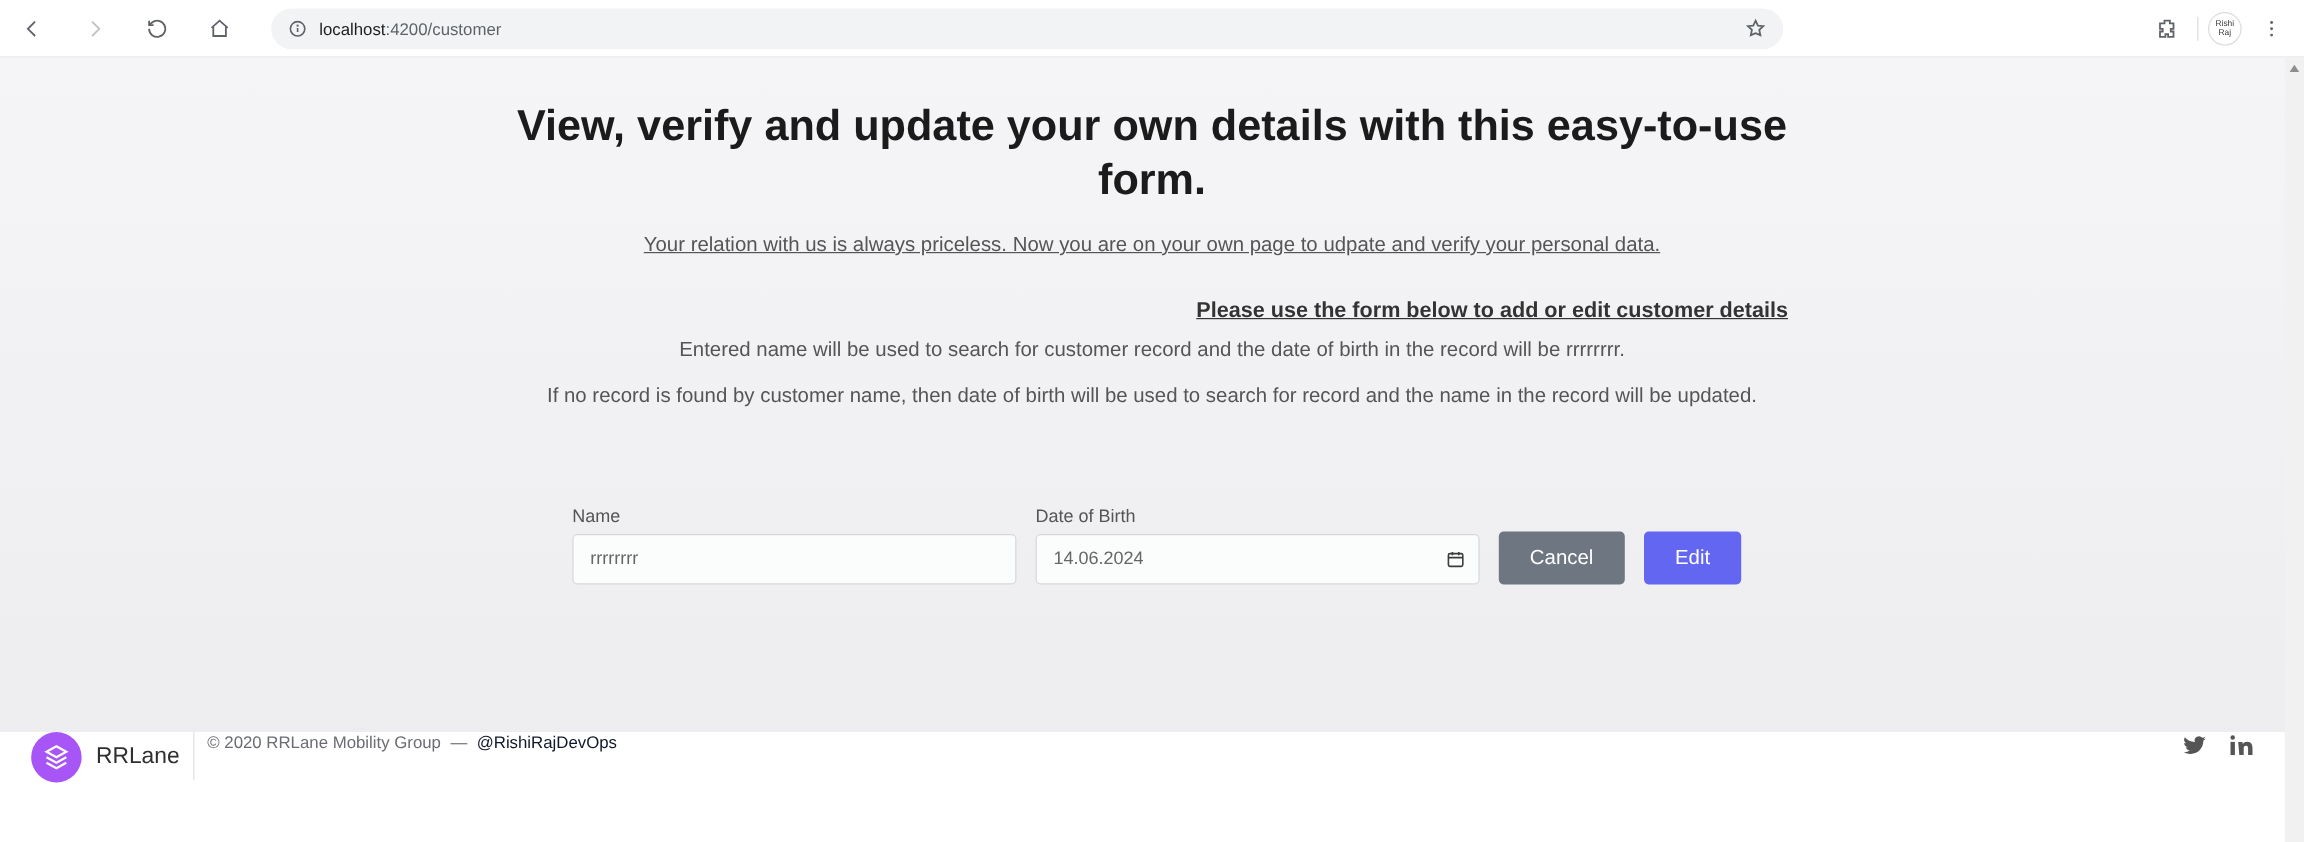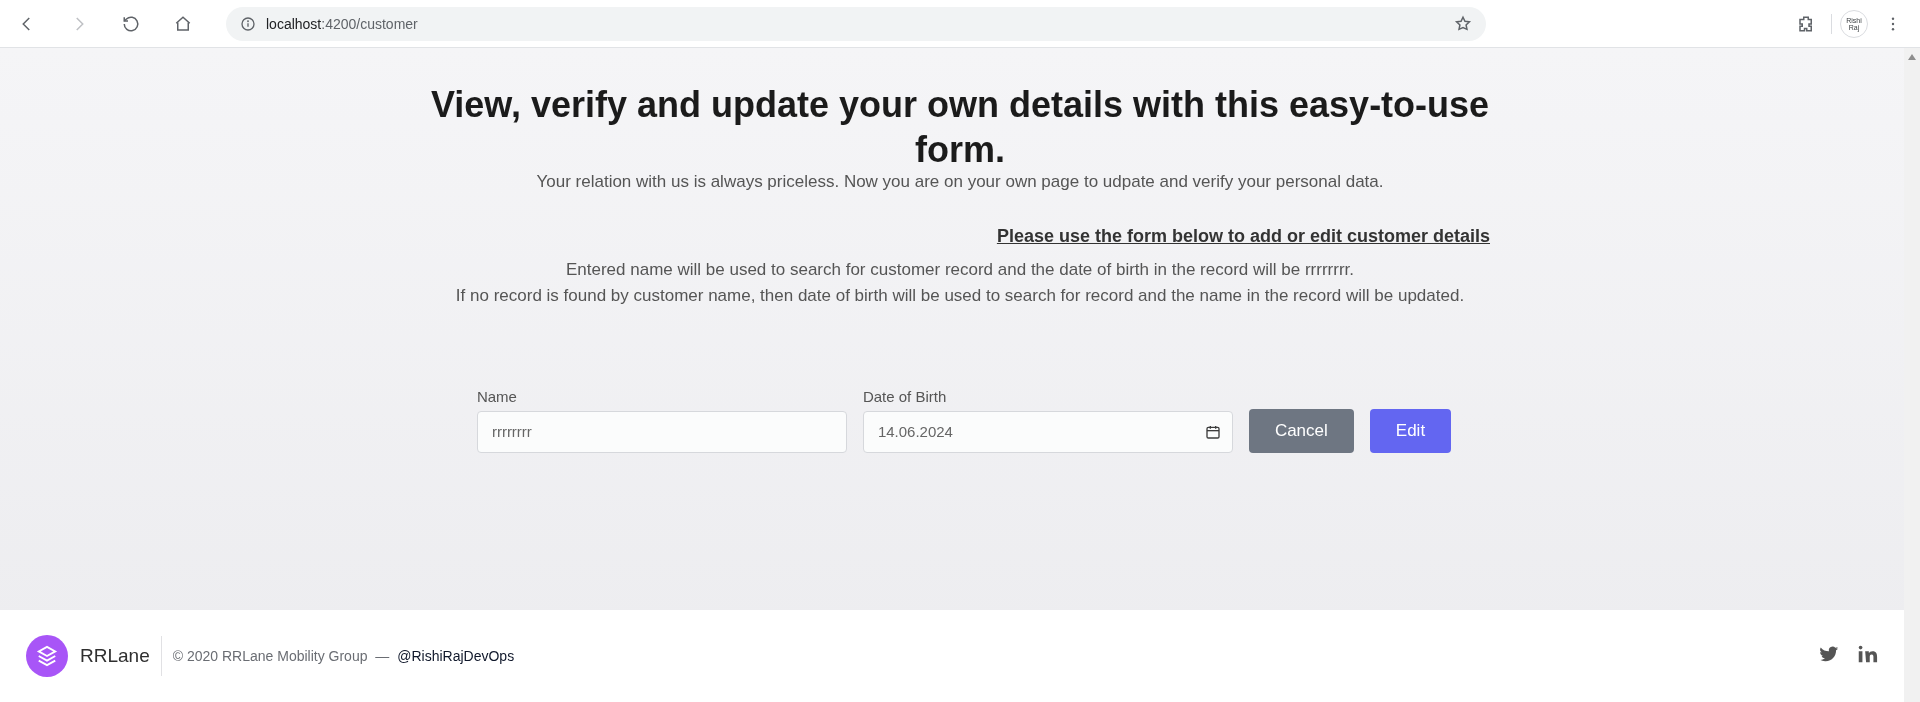--- a/index.html
+++ b/index.html
@@ -20,37 +20,37 @@
     .avatar-chip{width:28px;height:28px;border-radius:50%;border:1px solid #dadce0;display:flex;align-items:center;justify-content:center;font-size:7px;line-height:7px;color:#3c4043;text-align:center;}
     .divider-v{width:1px;height:20px;background:#dadce0;}
 
     
     .content{position:relative;height:calc(702px - 48px);background:linear-gradient(to bottom,#f5f5f7 0%,#ececef 100%);}
     .scroll-gutter{position:absolute;right:0;top:0;width:16px;height:100%;background:#f1f1f1;}
     .scroll-gutter::before{content:"";position:absolute;top:6px;left:4px;border-left:4px solid transparent;border-right:4px solid transparent;border-bottom:6px solid #8d8d8d;}
 
     .page-inner{max-width:1100px;margin:0 auto;padding:34px 20px 0 20px;color:#3a3a3a;text-align:center;}
     .headline{font-size:36px;font-weight:600;color:#1b1b1b;line-height:1.25;}
-    .sub1{font-size:17px;color:#555;}
+    .sub1{margin-top:22px;font-size:17px;color:#555;text-decoration:underline;}
     .sub2{margin-top:34px;font-size:18px;font-weight:600;color:#333;text-decoration:underline;text-align:right;}
     .help-p{margin-top:10px;font-size:17px;color:#555;line-height:1.55;}
 
     .form-row{display:flex;align-items:flex-end;gap:16px;margin-top:56px;text-align:left;justify-content:center;padding-left:8px;}
     .field{display:flex;flex-direction:column;gap:6px;}
     .field label{font-size:15px;color:#555;}
     .field input[type=text]{width:370px;height:42px;border:1px solid #d6d8dc;border-radius:4px;background:#fbfcfc;padding:0 14px;font-size:15px;color:#666;}
     .date-wrap{position:relative;width:370px;}
     .date-wrap input{width:100%;height:42px;border:1px solid #d6d8dc;border-radius:4px;background:#fff;padding:0 14px;font-size:15px;color:#444;}
     .date-wrap .cal-icon{position:absolute;right:12px;top:50%;transform:translateY(-50%);width:16px;height:16px;color:#3c3c3c;}
     .btn{height:44px;padding:0 26px;border:0;border-radius:4px;font-size:17px;color:#fff;cursor:pointer;margin-top:43px;}
     .btn-cancel{background:#6e7682;}
     .btn-edit{background:#6366f1;}
 
     
-    .footer{position:absolute;left:0;right:16px;bottom:0;height:92px;background:#fff;display:flex;align-items:center;padding:0 26px;gap:9px;margin-top:48px;}
+    .footer{position:absolute;left:0;right:16px;bottom:0;height:92px;background:#fff;display:flex;align-items:flex-start;padding:0 26px;gap:9px;margin-top:48px;}
     .brand{display:flex;align-items:center;gap:12px;}
     .brand-badge{width:42px;height:42px;border-radius:50%;background:#a855f7;display:flex;align-items:center;justify-content:center;}
     .brand-badge svg{width:22px;height:22px;color:#fff;}
     .brand-name{font-size:19px;color:#2f2f2f;}
     .vline{width:1px;height:40px;background:#e1e1e4;margin:0 2px;}
     .copyright{font-size:14px;color:#6a6d73;}
     .copyright .dash{margin:0 4px;}
     .copyright .author{color:#0f172a;text-decoration:none;}
     .footer .right{margin-left:auto;display:flex;align-items:center;gap:16px;}
     .social svg{width:22px;height:22px;color:#555;}
@@ -114,21 +114,21 @@
 </div>
 
 <div class="content">
   <div class="scroll-gutter"></div>
 
   <div class="page-inner">
     <h1 class="headline">View, verify and update your own details with this easy-to-use form.</h1>
     <p class="sub1">Your relation with us is always priceless. Now you are on your own page to udpate and verify your personal data.</p>
     <p class="sub2">Please use the form below to add or edit customer details</p>
     <p class="help-p">Entered name will be used to search for customer record and the date of birth in the record will be rrrrrrrr.</p>
-    <p class="help-p" style="margin-top:0">If no record is found by customer name, then date of birth will be used to search for record and the name in the record will be updated.</p>
+    <p class="help-p" style="margin-top:12px">If no record is found by customer name, then date of birth will be used to search for record and the name in the record will be updated.</p>
 
     <div class="form-row">
       <div class="field">
         <label>Name</label>
         <input type="text" value="rrrrrrrr" style="">
       </div>
       <div class="field">
         <label>Date of Birth</label>
         <div class="date-wrap">
           <input type="text" value="14.06.2024" style="">

